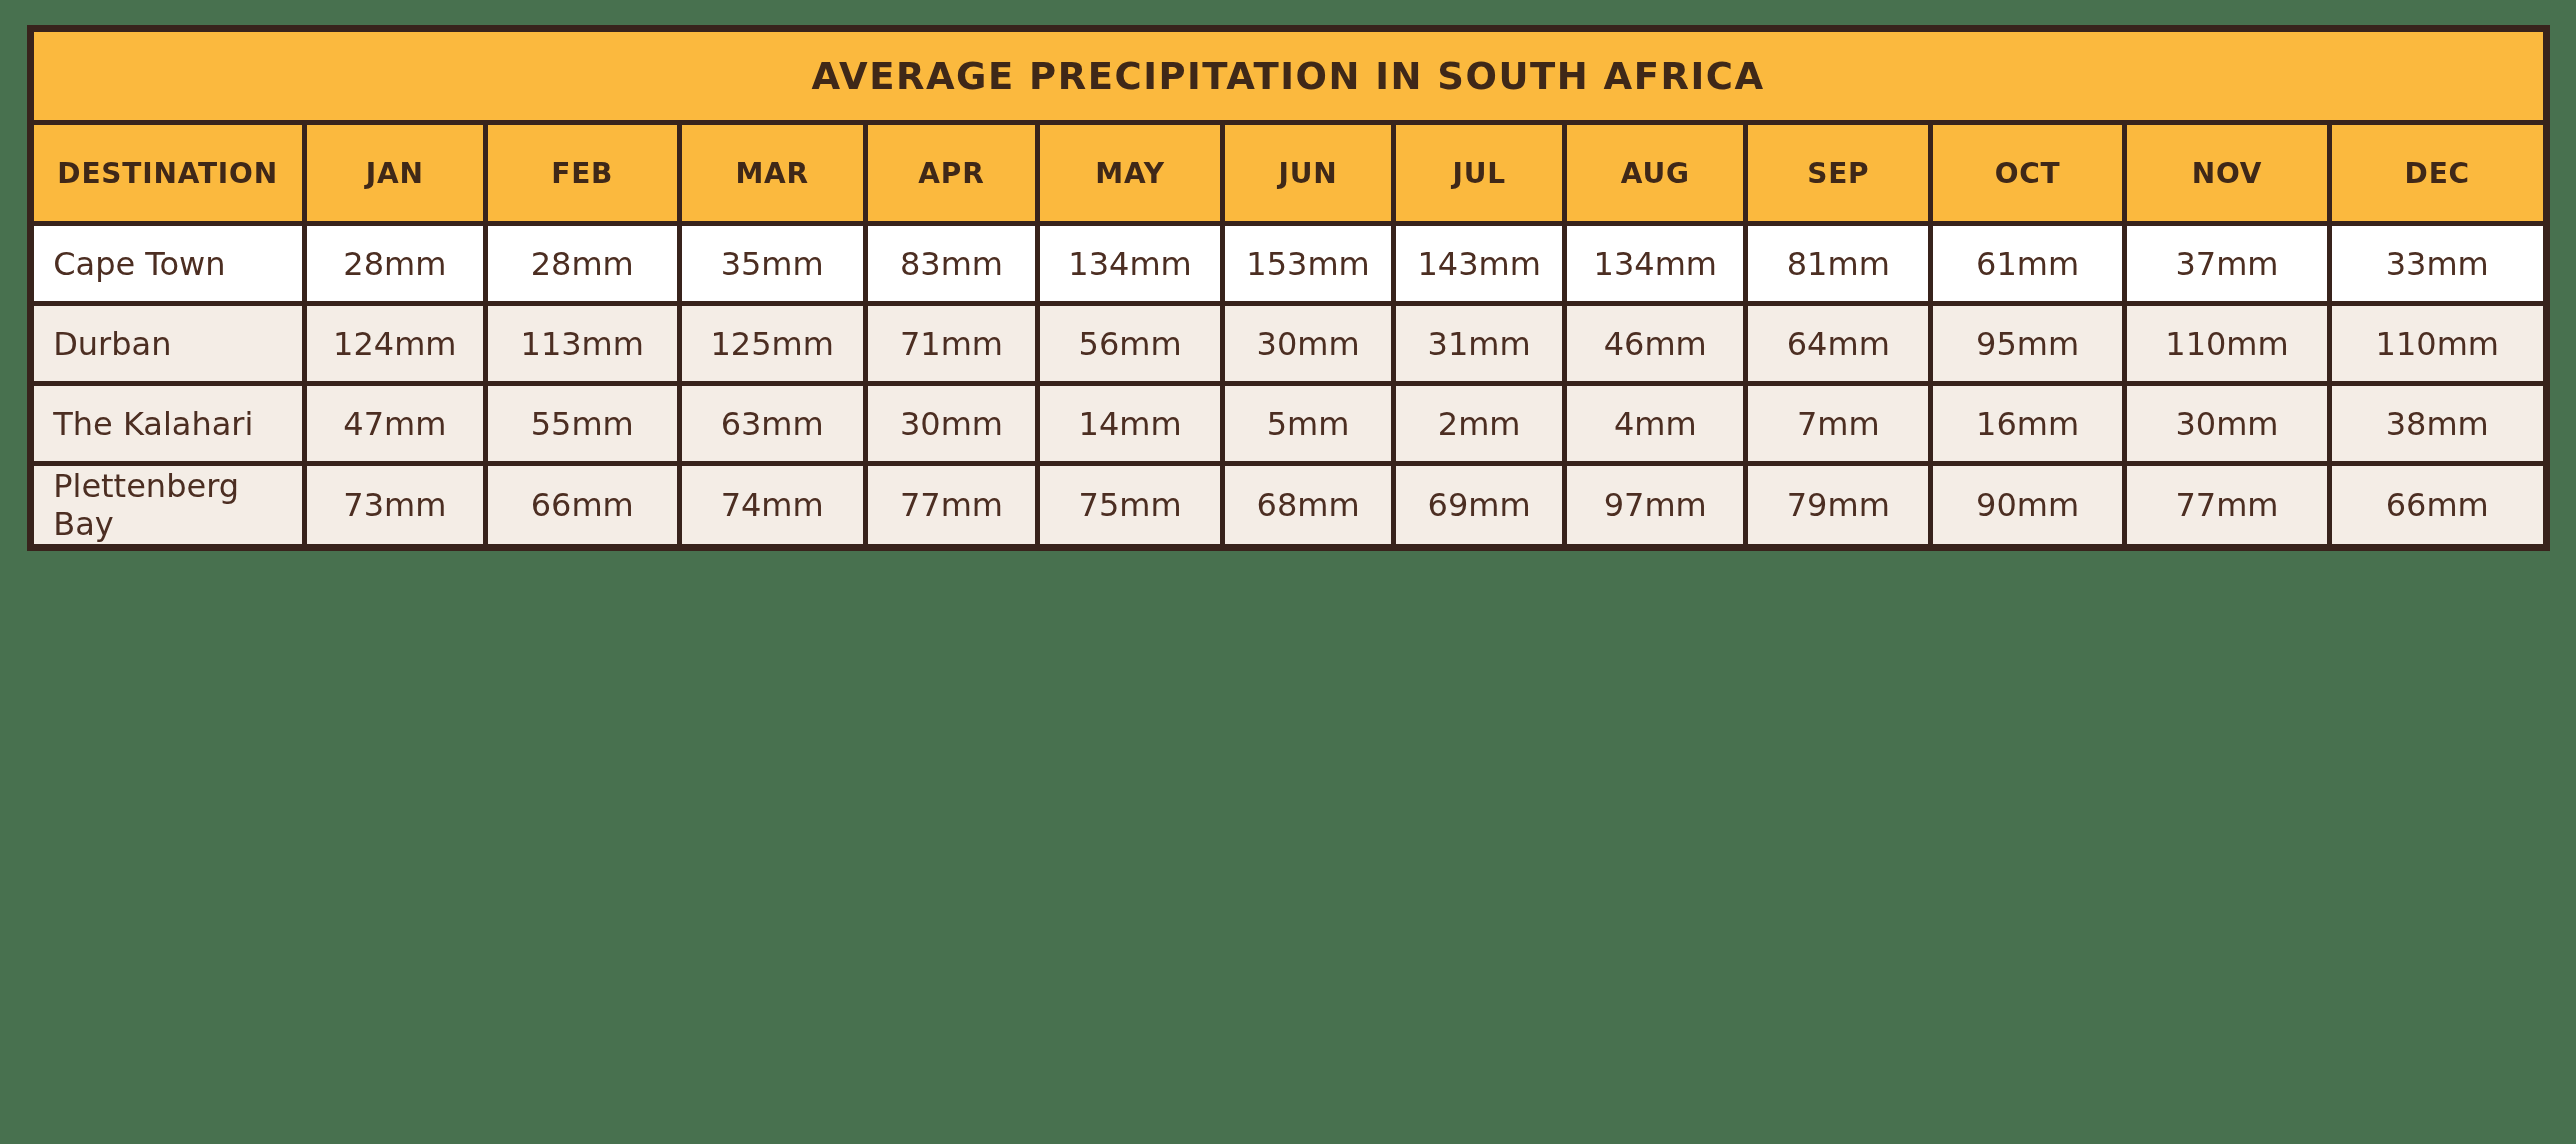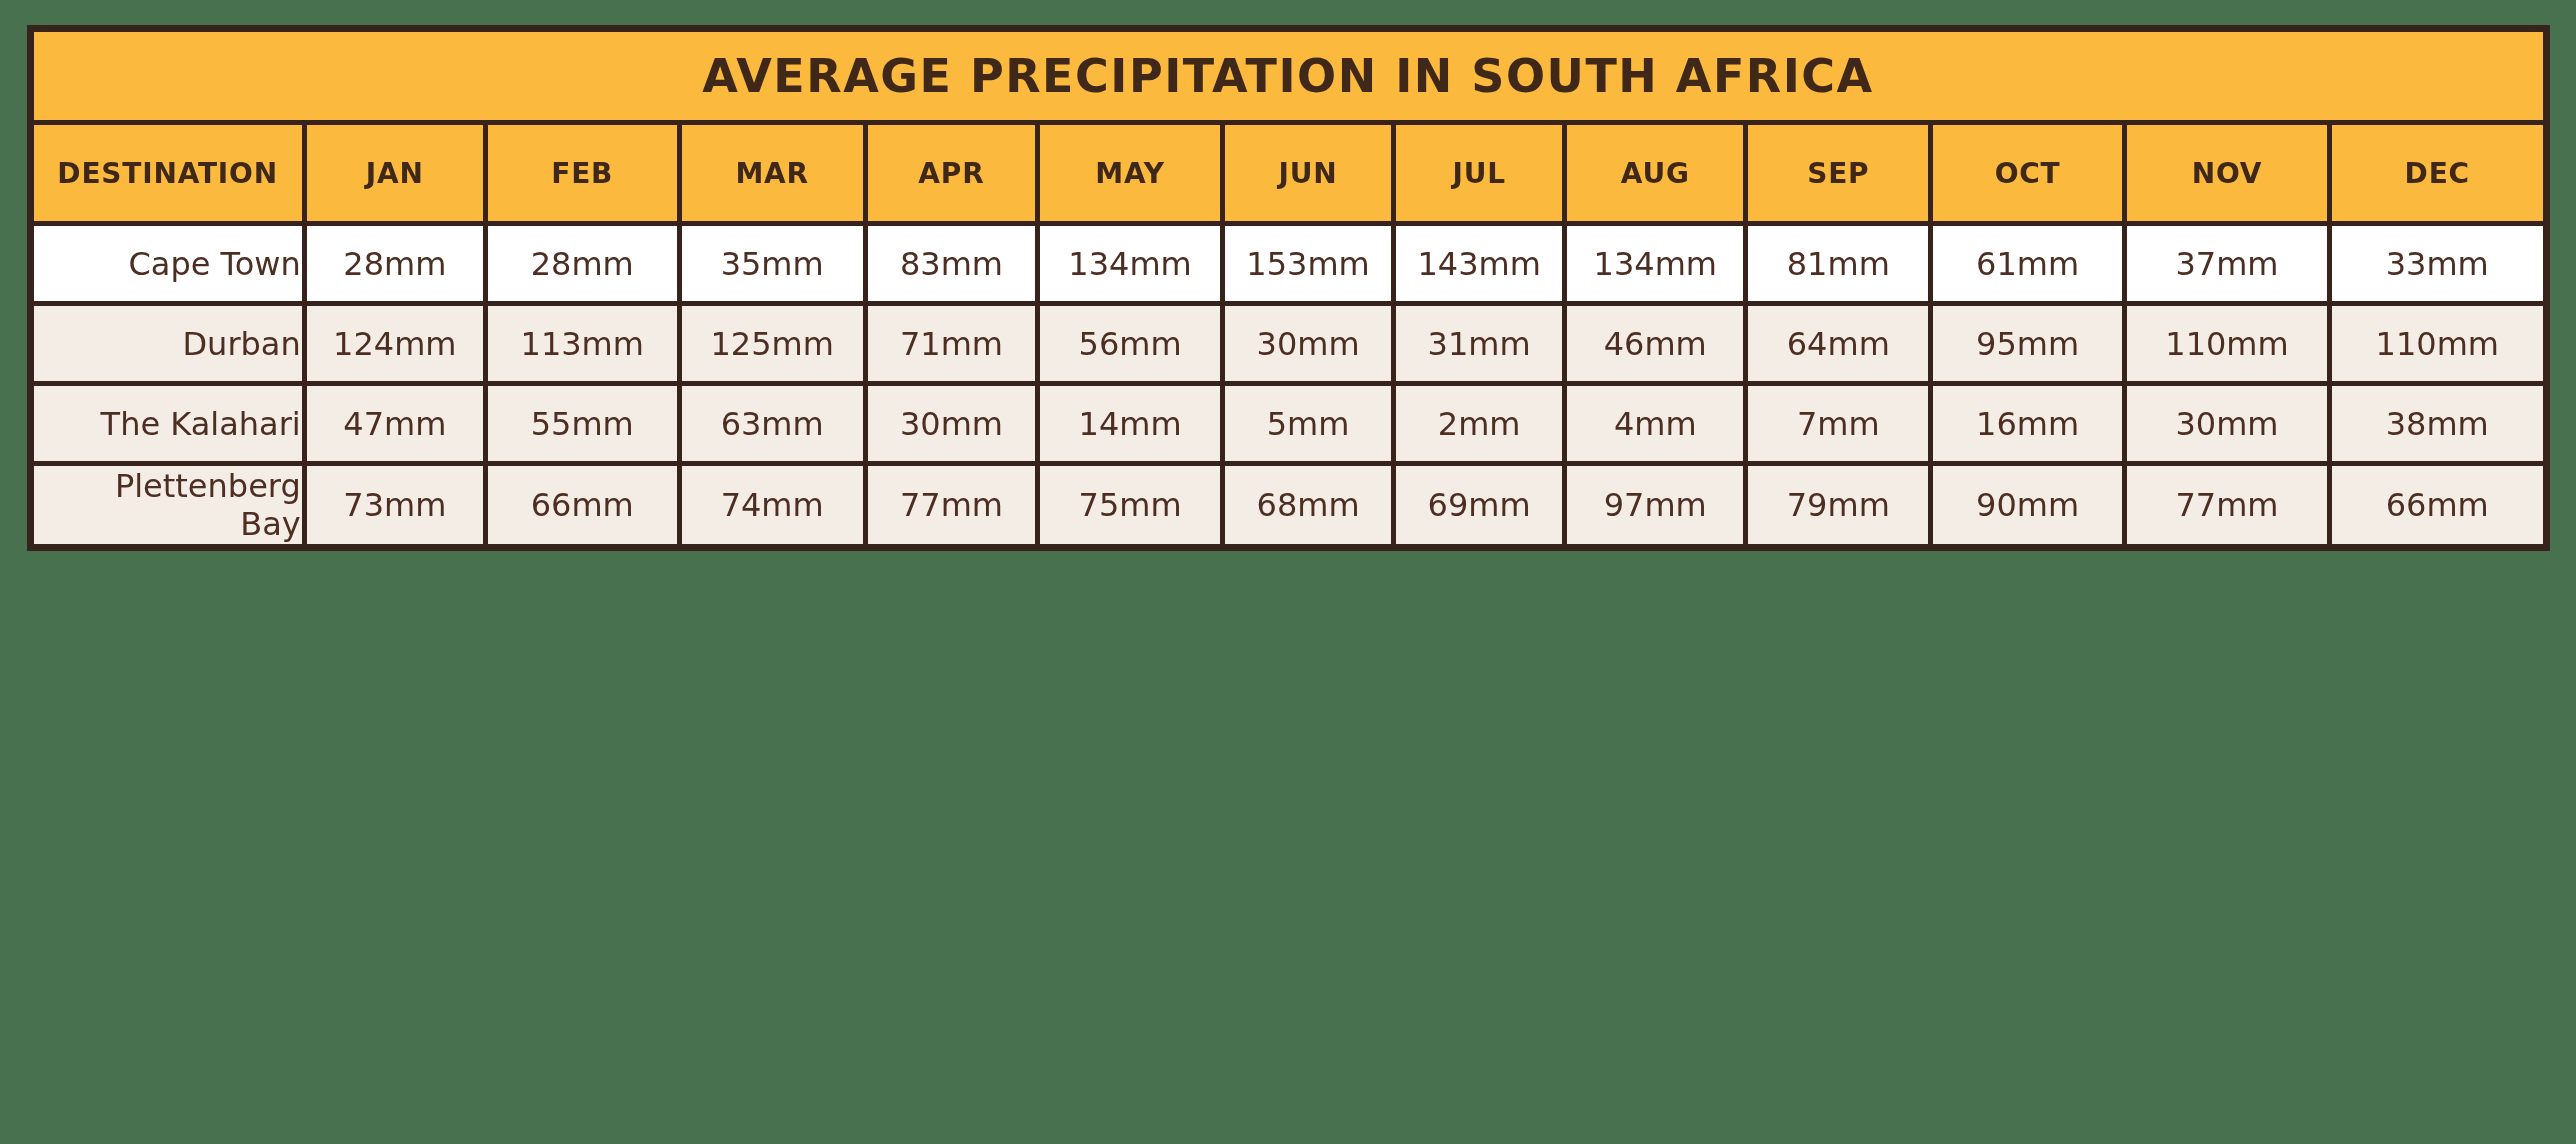--- a/index.html
+++ b/index.html
@@ -27,21 +27,21 @@
     border: 7.6px solid #38231C;
   }
   table.precip th, table.precip td {
     border: 5.3px solid #38231C;
     text-align: center;
     vertical-align: middle;
   }
   th.title-cell {
     background: #FBB93E;
     height: 86px;
-    font-size: 46px;
+    font-size: 37px;
     font-weight: 700;
     letter-spacing: 1.5px;
     color: #3F2818;
   }
   tr.header-row th {
     background: #FBB93E;
     height: 94px;
     font-size: 28px;
     font-weight: 700;
     letter-spacing: 0.8px;
@@ -50,21 +50,21 @@
   tbody td {
     height: 73px;
     background: #FFFFFF;
     font-size: 32px;
     color: #4C2E22;
   }
   tbody tr.alt td {
     background: #F4EDE6;
   }
   tbody td.dest {
-    text-align: right;
+    text-align: left;
     padding-left: 19.7px;
   }
 </style>
 </head>
 <body>
 
 <div class="table-wrap">
   <table class="precip">
     <colgroup>
       <col style="width:10.9%">

